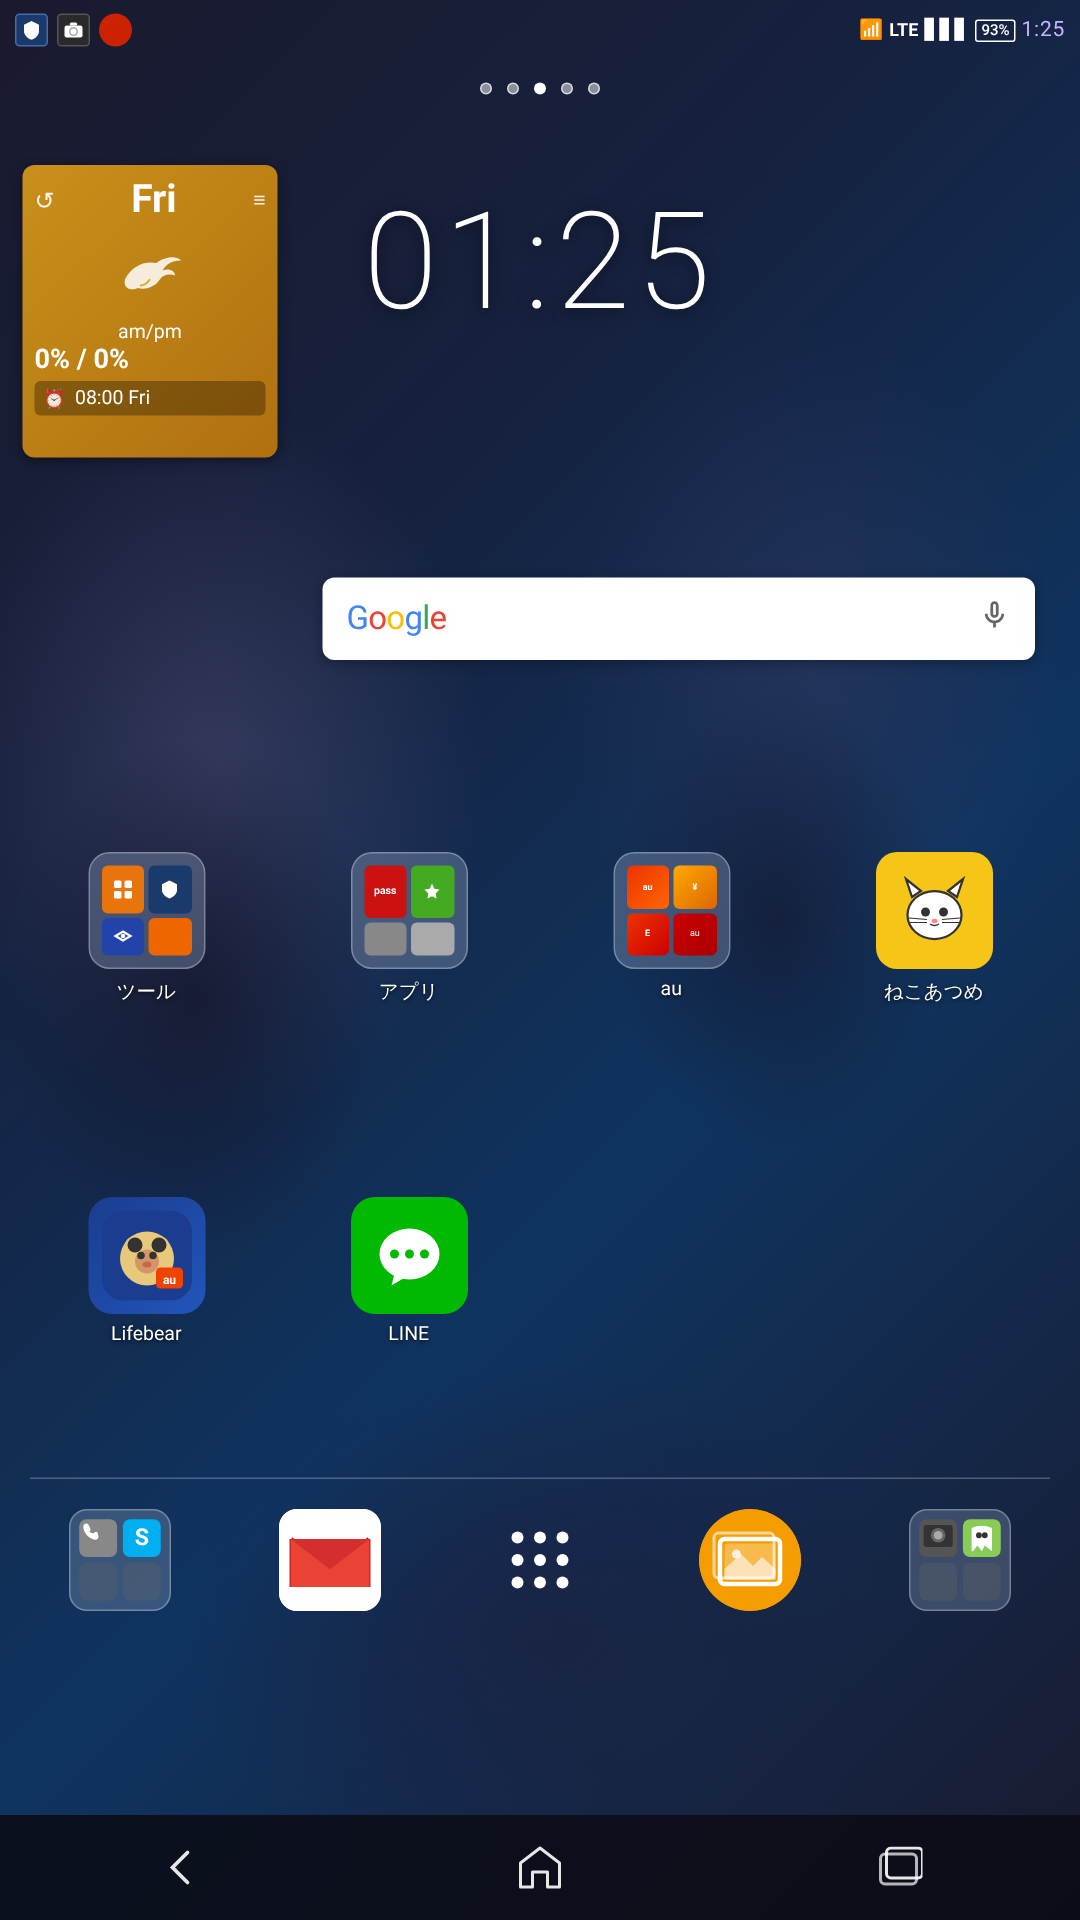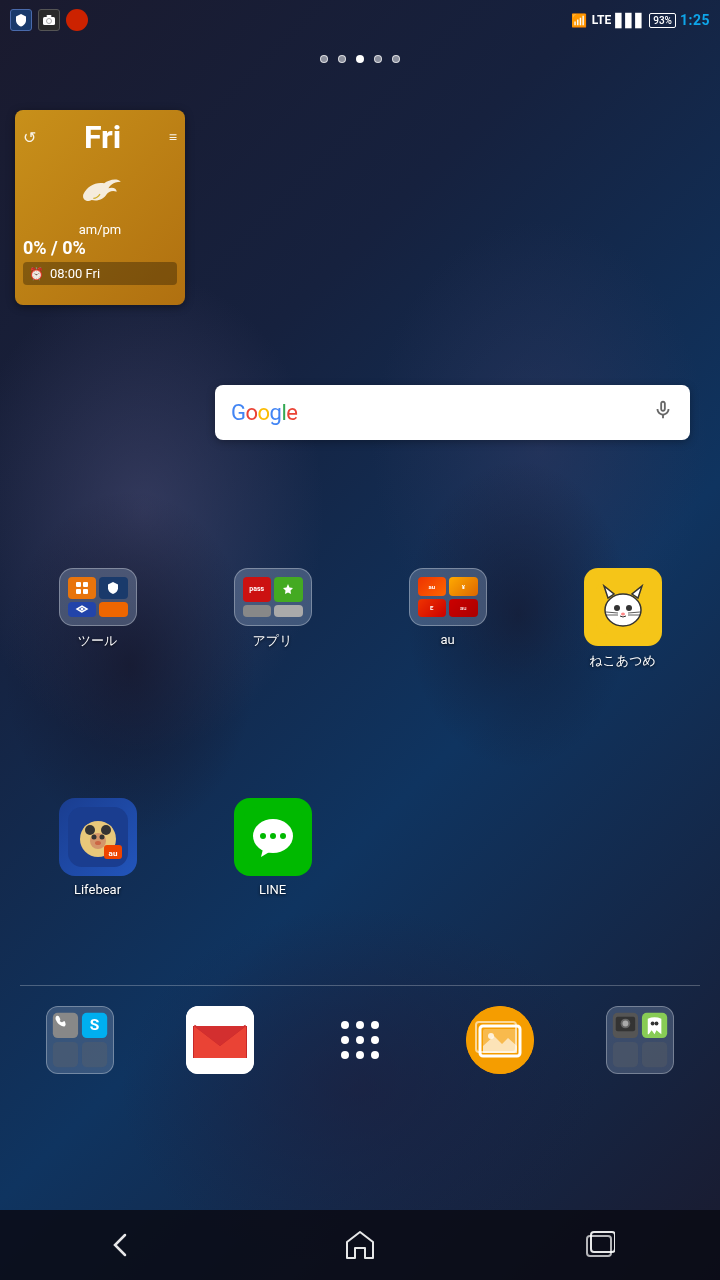--- a/index.html
+++ b/index.html
@@ -87,23 +87,23 @@
       font-size: 12px;
     }
     .battery-box {
       border: 1.5px solid white;
       border-radius: 2px;
       padding: 1px 3px;
       font-size: 10px;
       position: relative;
     }
     #time-display {
-      color: #0ea5e9;
+      color: #c4b5fd;
       font-size: 14px;
-      font-weight: 700;
+      font-weight: 400;
       letter-spacing: 0.5px;
     }
 
     
     #page-dots {
       position: absolute;
       top: 55px;
       left: 0;
       right: 0;
       display: flex;
@@ -140,21 +140,21 @@
       justify-content: space-between;
       align-items: center;
       margin-bottom: 4px;
     }
     #weather-refresh-icon {
       color: rgba(255,255,255,0.9);
       font-size: 16px;
     }
     #weather-day {
       color: white;
-      font-size: 32px;
+      font-size: 26px;
       font-weight: bold;
     }
     #weather-menu-icon {
       color: rgba(255,255,255,0.9);
       font-size: 14px;
     }
     #weather-bird {
       display: flex;
       justify-content: center;
       align-items: center;
@@ -289,21 +289,21 @@
     
     .folder-icon {
       background: rgba(150,170,200,0.35);
       border: 1px solid rgba(255,255,255,0.3);
       border-radius: 14px;
       display: grid;
       grid-template-columns: 1fr 1fr;
       gap: 3px;
       padding: 8px;
       width: 78px;
-      height: 58px;
+      height: 78px;
     }
     .folder-mini-icon {
       border-radius: 4px;
       width: 100%;
       height: 100%;
       display: flex;
       align-items: center;
       justify-content: center;
       font-size: 8px;
       color: white;
@@ -501,20 +501,21 @@
   </div>
   <div id="weather-ampm">am/pm</div>
   <div id="weather-percent">0% / 0%</div>
   <div id="weather-bottom">
     <span id="weather-alarm-icon">⏰</span>
     <span id="weather-alarm-text">08:00 Fri</span>
   </div>
 </div>
 
 <div id="clock-display">
+  <div id="clock-time">01:25</div>
 </div>
 
 <div id="search-bar">
   <div id="google-logo">
     <span class="g-blue">G</span><span class="g-red">o</span><span class="g-yellow">o</span><span class="g-blue">g</span><span class="g-green">l</span><span class="g-red">e</span>
   </div>
   <div id="mic-icon">
     <svg width="22" height="22" viewBox="0 0 24 24" fill="#666">
       <path d="M12 14c1.66 0 3-1.34 3-3V5c0-1.66-1.34-3-3-3S9 3.34 9 5v6c0 1.66 1.34 3 3 3zm-1-9c0-.55.45-1 1-1s1 .45 1 1v6c0 .55-.45 1-1 1s-1-.45-1-1V5zm6 6c0 2.76-2.24 5-5 5s-5-2.24-5-5H5c0 3.53 2.61 6.43 6 6.92V21h2v-3.08c3.39-.49 6-3.39 6-6.92h-2z"></path>
     </svg>

